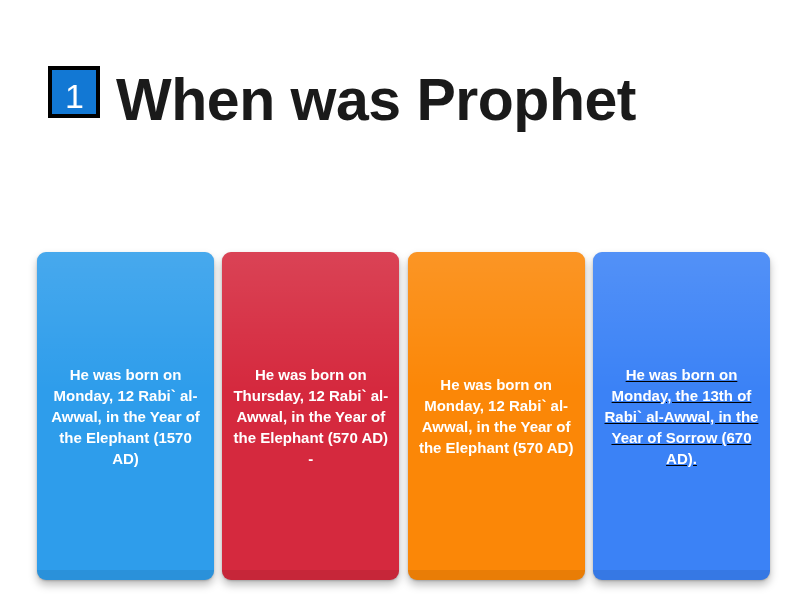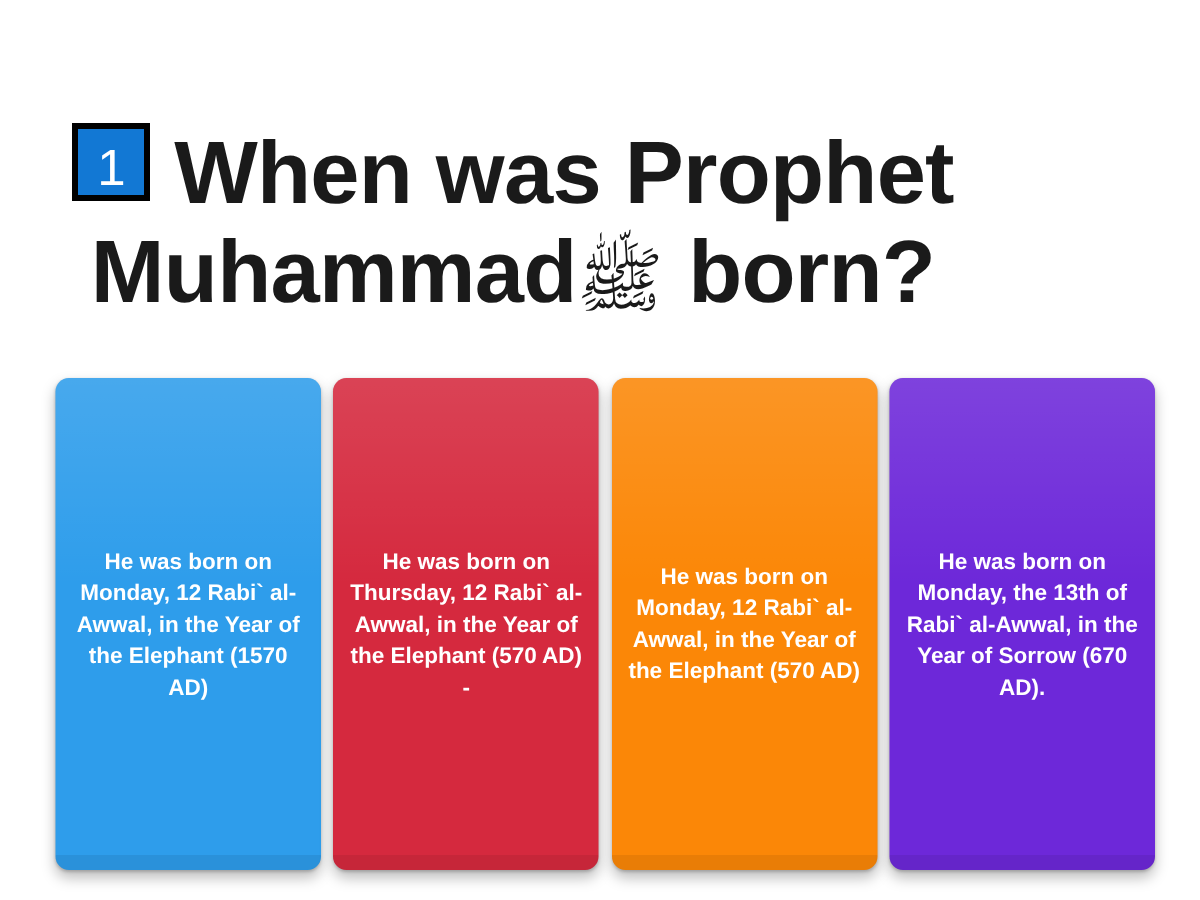--- a/index.html
+++ b/index.html
@@ -12,21 +12,21 @@
     background: #ffffff;
     font-family: "Liberation Sans", sans-serif;
     overflow: hidden;
     position: relative;
   }
 
   
   .question-block {
     position: absolute;
     left: 0;
-    top: 82px;
+    top: 66px;
     width: 684px;
     text-align: center;
     padding: 0 24px;
     box-sizing: border-box;
   }
   .question-line {
     font-size: 59px;
     font-weight: bold;
     color: #1a1a1a;
     line-height: 1.12;
@@ -101,31 +101,28 @@
     color: #ffffff;
     font-size: 15px;
     font-weight: bold;
     line-height: 21px;
     text-align: center;
     width: 100%;
   }
   .card-blue   { background: #2e9deb; }
   .card-red    { background: #d5293e; }
   .card-orange { background: #fb8707; }
-  .card-green  { background: #6d28d9; }
+  .card-green  { background: #3b82f6; text-decoration: underline; }
 </style>
 </head>
 <body>
 
 <div class="question-block">
   <div class="question-line">
     <span class="q-number-badge">1</span><span>When was Prophet</span>
-  </div>
-  <div class="question-line">
-    <span>Muhammad</span><span class="honorific">ﷺ</span>&nbsp;<span>born?</span>
   </div>
 </div>
 
 <div class="answers-row">
 
   <div class="answer-card card-blue">
     <div class="answer-text">He was born on Monday, 12 Rabi` al-Awwal, in the Year of the Elephant (1570 AD)</div>
   </div>
 
   <div class="answer-card card-red">

